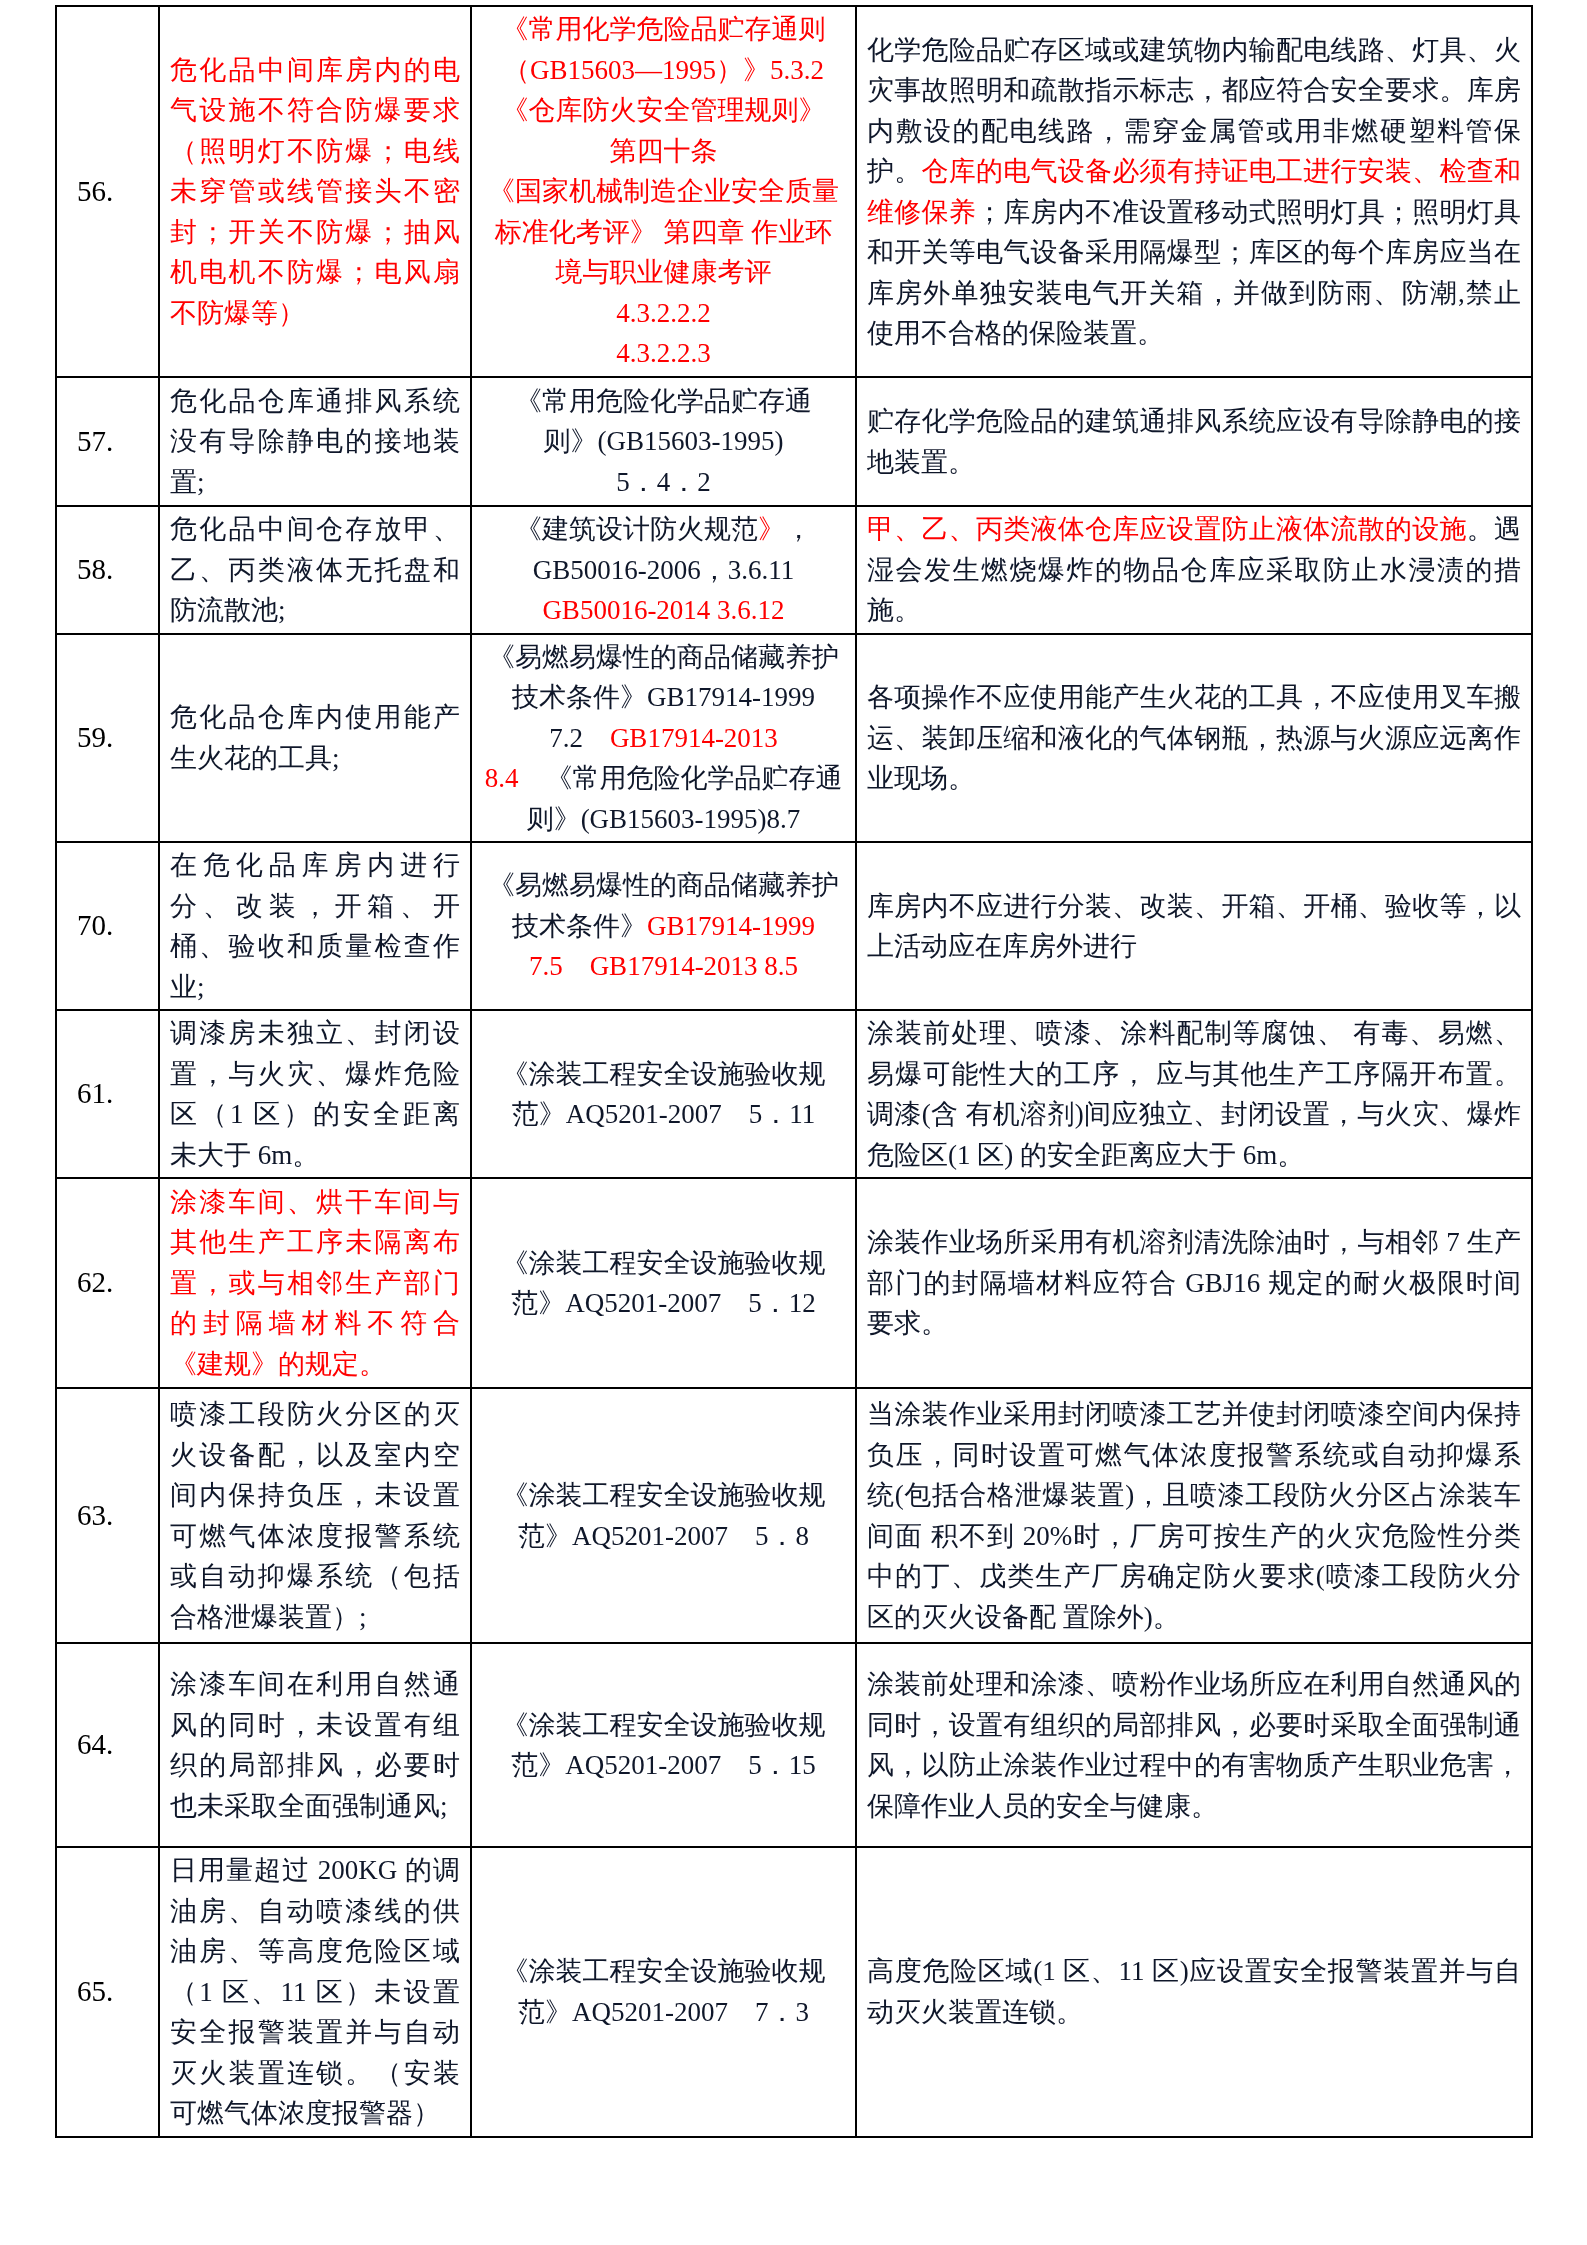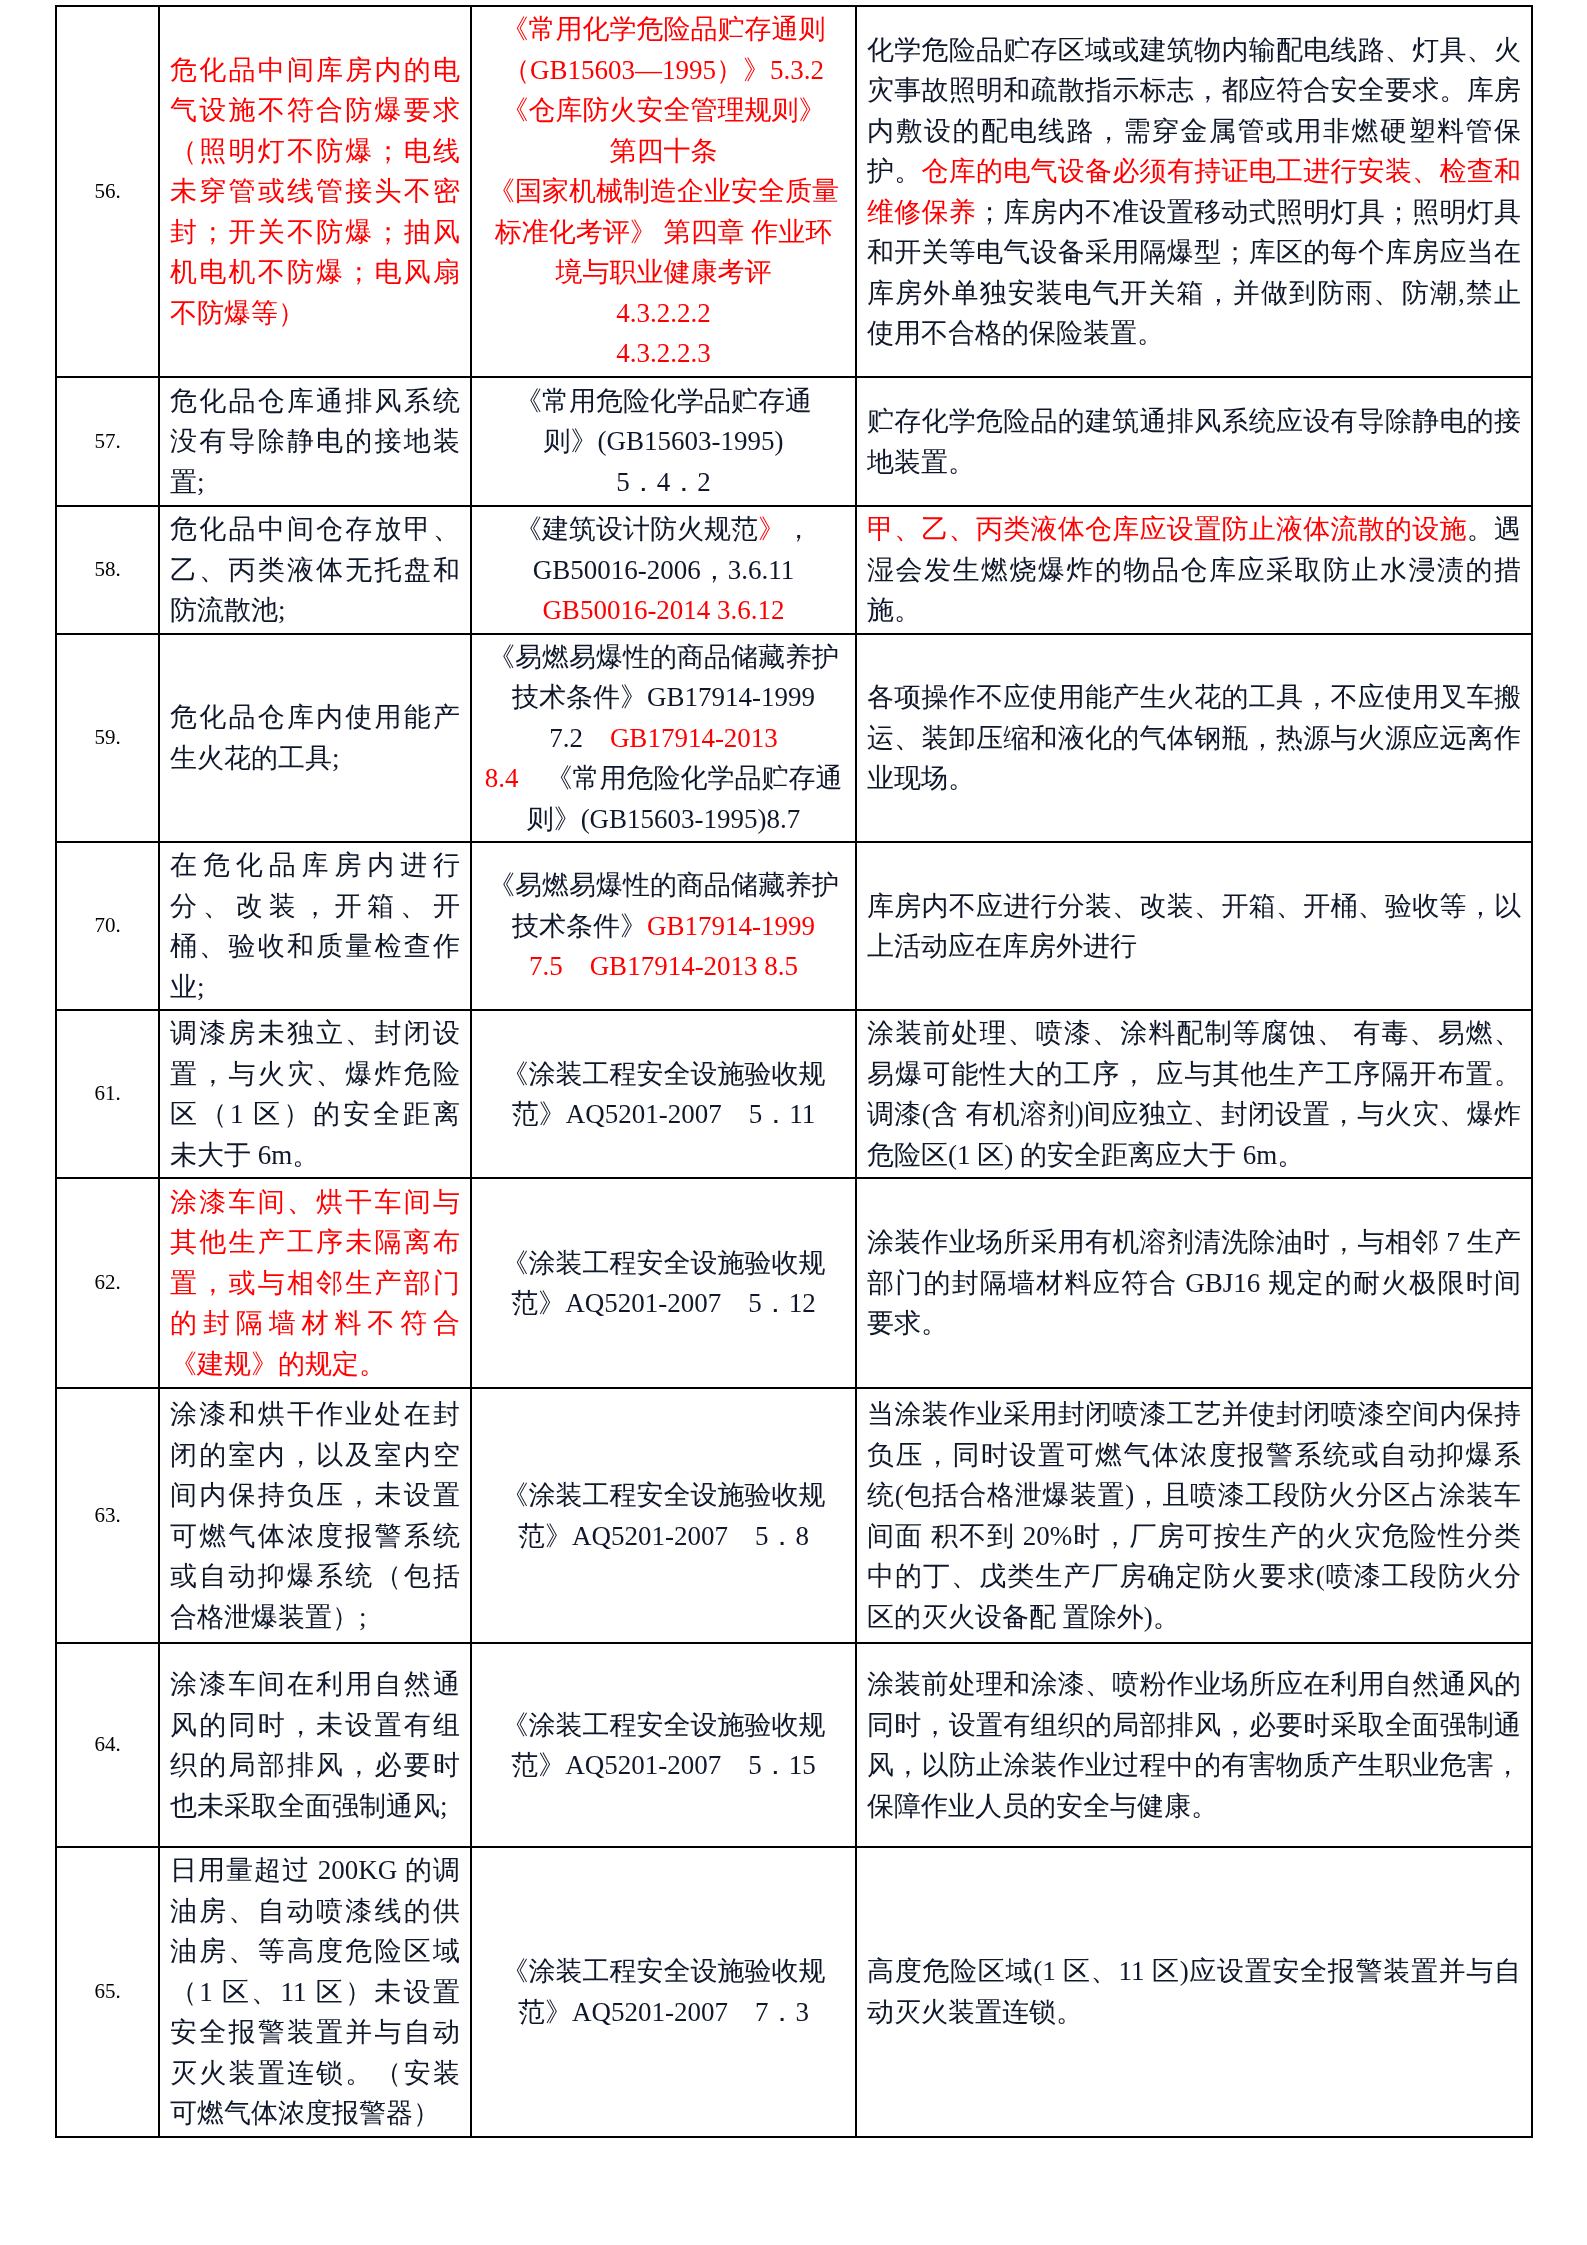--- a/index.html
+++ b/index.html
@@ -28,24 +28,23 @@
   .doc-table col.c4 { width: 676px; }
   .doc-table td {
     border: 2px solid #000000;
     vertical-align: middle;
     font-size: 27px;
     line-height: 1.5;
     padding: 2px 10px;
     overflow: hidden;
   }
   td.c-num {
-    text-align: center;
-    font-size: 21px;
+    font-size: 29px;
     white-space: normal;
-    padding: 2px 14px;
+    padding: 2px 20px;
   }
   td.c-issue, td.c-req {
     text-align: justify;
     white-space: pre-wrap;
     word-break: break-all;
   }
   td.c-basis {
     text-align: center;
     white-space: pre-wrap;
     word-break: break-all;
@@ -122,21 +121,21 @@
     <td class="c-req"><span class="blk">涂装前处理、喷漆、涂料配制等腐蚀、 有毒、易燃、易爆可能性大的工序， 应与其他生产工序隔开布置。调漆(含 有机溶剂)间应独立、封闭设置，与火灾、爆炸危险区(1 区) 的安全距离应大于 6m。</span></td>
   </tr>
       <tr style="height: 210px;">
     <td class="c-num">62.</td>
     <td class="c-issue"><span class="red">涂漆车间、烘干车间与其他生产工序未隔离布置，或与相邻生产部门的封隔墙材料不符合《建规》的规定。</span></td>
     <td class="c-basis"><span class="blk">《涂装工程安全设施验收规范》AQ5201-2007　5．12</span></td>
     <td class="c-req"><span class="blk">涂装作业场所采用有机溶剂清洗除油时，与相邻 7 生产部门的封隔墙材料应符合 GBJ16 规定的耐火极限时间要求。</span></td>
   </tr>
       <tr style="height: 255px;">
     <td class="c-num">63.</td>
-    <td class="c-issue"><span class="blk">涂漆和烘干作业处在封闭的室内，以及室内空间内保持负压，未设置可燃气体浓度报警系统或自动抑爆系统（包括合格泄爆装置）;</span></td>
+    <td class="c-issue"><span class="blk">喷漆工段防火分区的灭火设备配，以及室内空间内保持负压，未设置可燃气体浓度报警系统或自动抑爆系统（包括合格泄爆装置）;</span></td>
     <td class="c-basis"><span class="blk">《涂装工程安全设施验收规范》AQ5201-2007　5．8</span></td>
     <td class="c-req"><span class="blk">当涂装作业采用封闭喷漆工艺并使封闭喷漆空间内保持负压，同时设置可燃气体浓度报警系统或自动抑爆系 统(包括合格泄爆装置)，且喷漆工段防火分区占涂装车间面 积不到 20%时，厂房可按生产的火灾危险性分类中的丁、戊类生产厂房确定防火要求(喷漆工段防火分区的灭火设备配 置除外)。</span></td>
   </tr>
       <tr style="height: 204px;">
     <td class="c-num">64.</td>
     <td class="c-issue"><span class="blk">涂漆车间在利用自然通风的同时，未设置有组织的局部排风，必要时也未采取全面强制通风;</span></td>
     <td class="c-basis"><span class="blk">《涂装工程安全设施验收规范》AQ5201-2007　5．15</span></td>
     <td class="c-req"><span class="blk">涂装前处理和涂漆、喷粉作业场所应在利用自然通风的同时，设置有组织的局部排风，必要时采取全面强制通风，以防止涂装作业过程中的有害物质产生职业危害，保障作业人员的安全与健康。</span></td>
   </tr>
       <tr style="height: 283px;">

